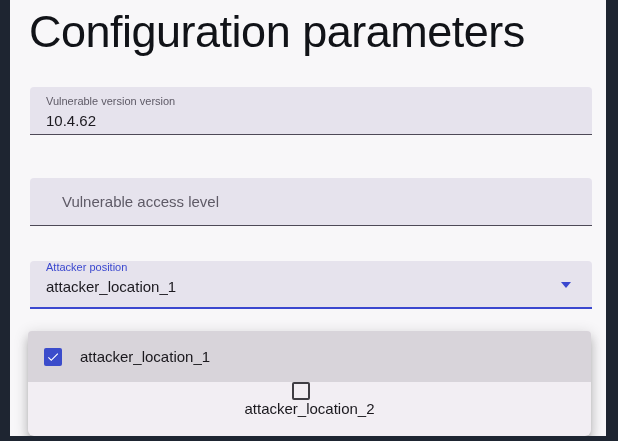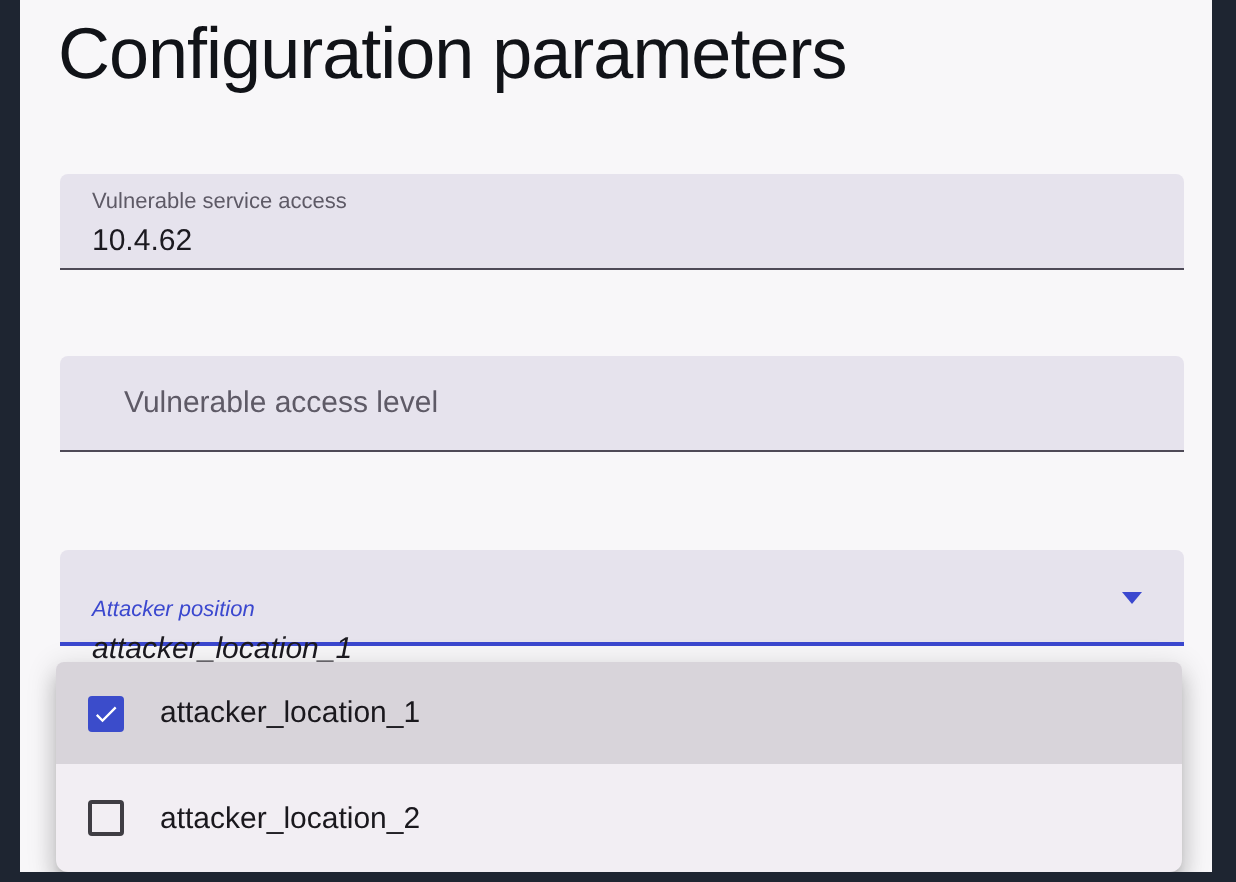--- a/index.html
+++ b/index.html
@@ -13,40 +13,40 @@
     font-family: "Liberation Sans", sans-serif;
   }
   .frame { position: absolute; background: var(--frame, #1e2531); z-index: 5; }
   .frame-left   { left: 0; top: 0; width: 10px; height: 441px; }
   .frame-right  { left: 606px; top: 0; width: 12px; height: 441px; }
   .frame-bottom { left: 0; top: 436px; width: 618px; height: 5px; }
 
   .title {
     position: absolute;
     left: 29px; top: 6px;
-    font-size: 36px;
+    font-size: 45px;
     font-weight: 400;
     letter-spacing: -0.5px;
     color: #111318;
     white-space: nowrap;
   }
 
   .field {
     position: absolute;
     left: 30px;
     width: 562px;
     height: 48px;
     background: var(--field-bg, #e6e3ed);
     border-radius: 4px 4px 0 0;
     padding: 0 16px;
   }
   .field-filled { border-bottom: 1px solid #4e4a57; padding-top: 8px; }
   .field-1 { top: 87px; }
   .field-2 { top: 178px; border-bottom: 1px solid #4e4a57; display: flex; align-items: center; padding-left: 32px; }
-  .field-3 { top: 275px; padding-top: 24px; border-bottom: 2px solid var(--accent, #3b48cf); font-style: italic; }
+  .field-3 { top: 261px; padding-top: 0; border-bottom: 2px solid var(--accent, #3b48cf); }
 
   .float-label { font-size: 11px; line-height: 13px; color: #5e5a66; }
   .field-3 .float-label { color: var(--accent, #3b48cf); }
   .field-value { font-size: 15px; line-height: 19px; color: #1c1a20; margin-top: 3px; }
   .rest-label { font-size: 15px; color: #5e5a66; }
 
   .select-arrow {
     position: absolute;
     right: 21px; top: 21px;
     width: 0; height: 0;
@@ -60,21 +60,21 @@
     left: 28px; top: 331px;
     width: 563px; height: 105px;
     border-radius: 4px 4px 6px 6px;
     background: var(--row, #f2eef3);
     box-shadow: 0 5px 5px -3px rgba(0,0,0,.2), 0 8px 10px 1px rgba(0,0,0,.14), 0 3px 14px 2px rgba(0,0,0,.12);
     overflow: hidden;
     z-index: 3;
   }
   .option { display: flex; align-items: center; padding: 0 16px; cursor: pointer; }
   .option-selected { height: 51px; background: var(--row-selected, #d8d4da); }
-  .option-plain { height: 54px; }
+  .option-plain { height: 54px; flex-direction: column; }
 
   .checkbox {
     width: 18px; height: 18px;
     border-radius: 2px;
     flex: none;
     margin-right: 18px;
     display: flex; align-items: center; justify-content: center;
   }
   .checkbox-checked { background: var(--checkbox, #3b4ccb); }
   .checkbox-unchecked { border: 2px solid #3f3d43; background: transparent; }
@@ -82,21 +82,21 @@
   .option-label { font-size: 15px; color: #1a181d; }
 </style>
 </head>
 <body>
 
 <div class="screen">
 
   <h1 class="title">Configuration parameters</h1>
 
   <div class="field field-1 field-filled">
-    <div class="float-label">Vulnerable service access</div>
+    <div class="float-label">Vulnerable version version</div>
     <div class="field-value">10.4.62</div>
   </div>
 
   <div class="field field-2">
     <div class="rest-label">Vulnerable access level</div>
   </div>
 
   <div class="field field-3">
     <div class="float-label">Attacker position</div>
     <div class="field-value">attacker_location_1</div>

